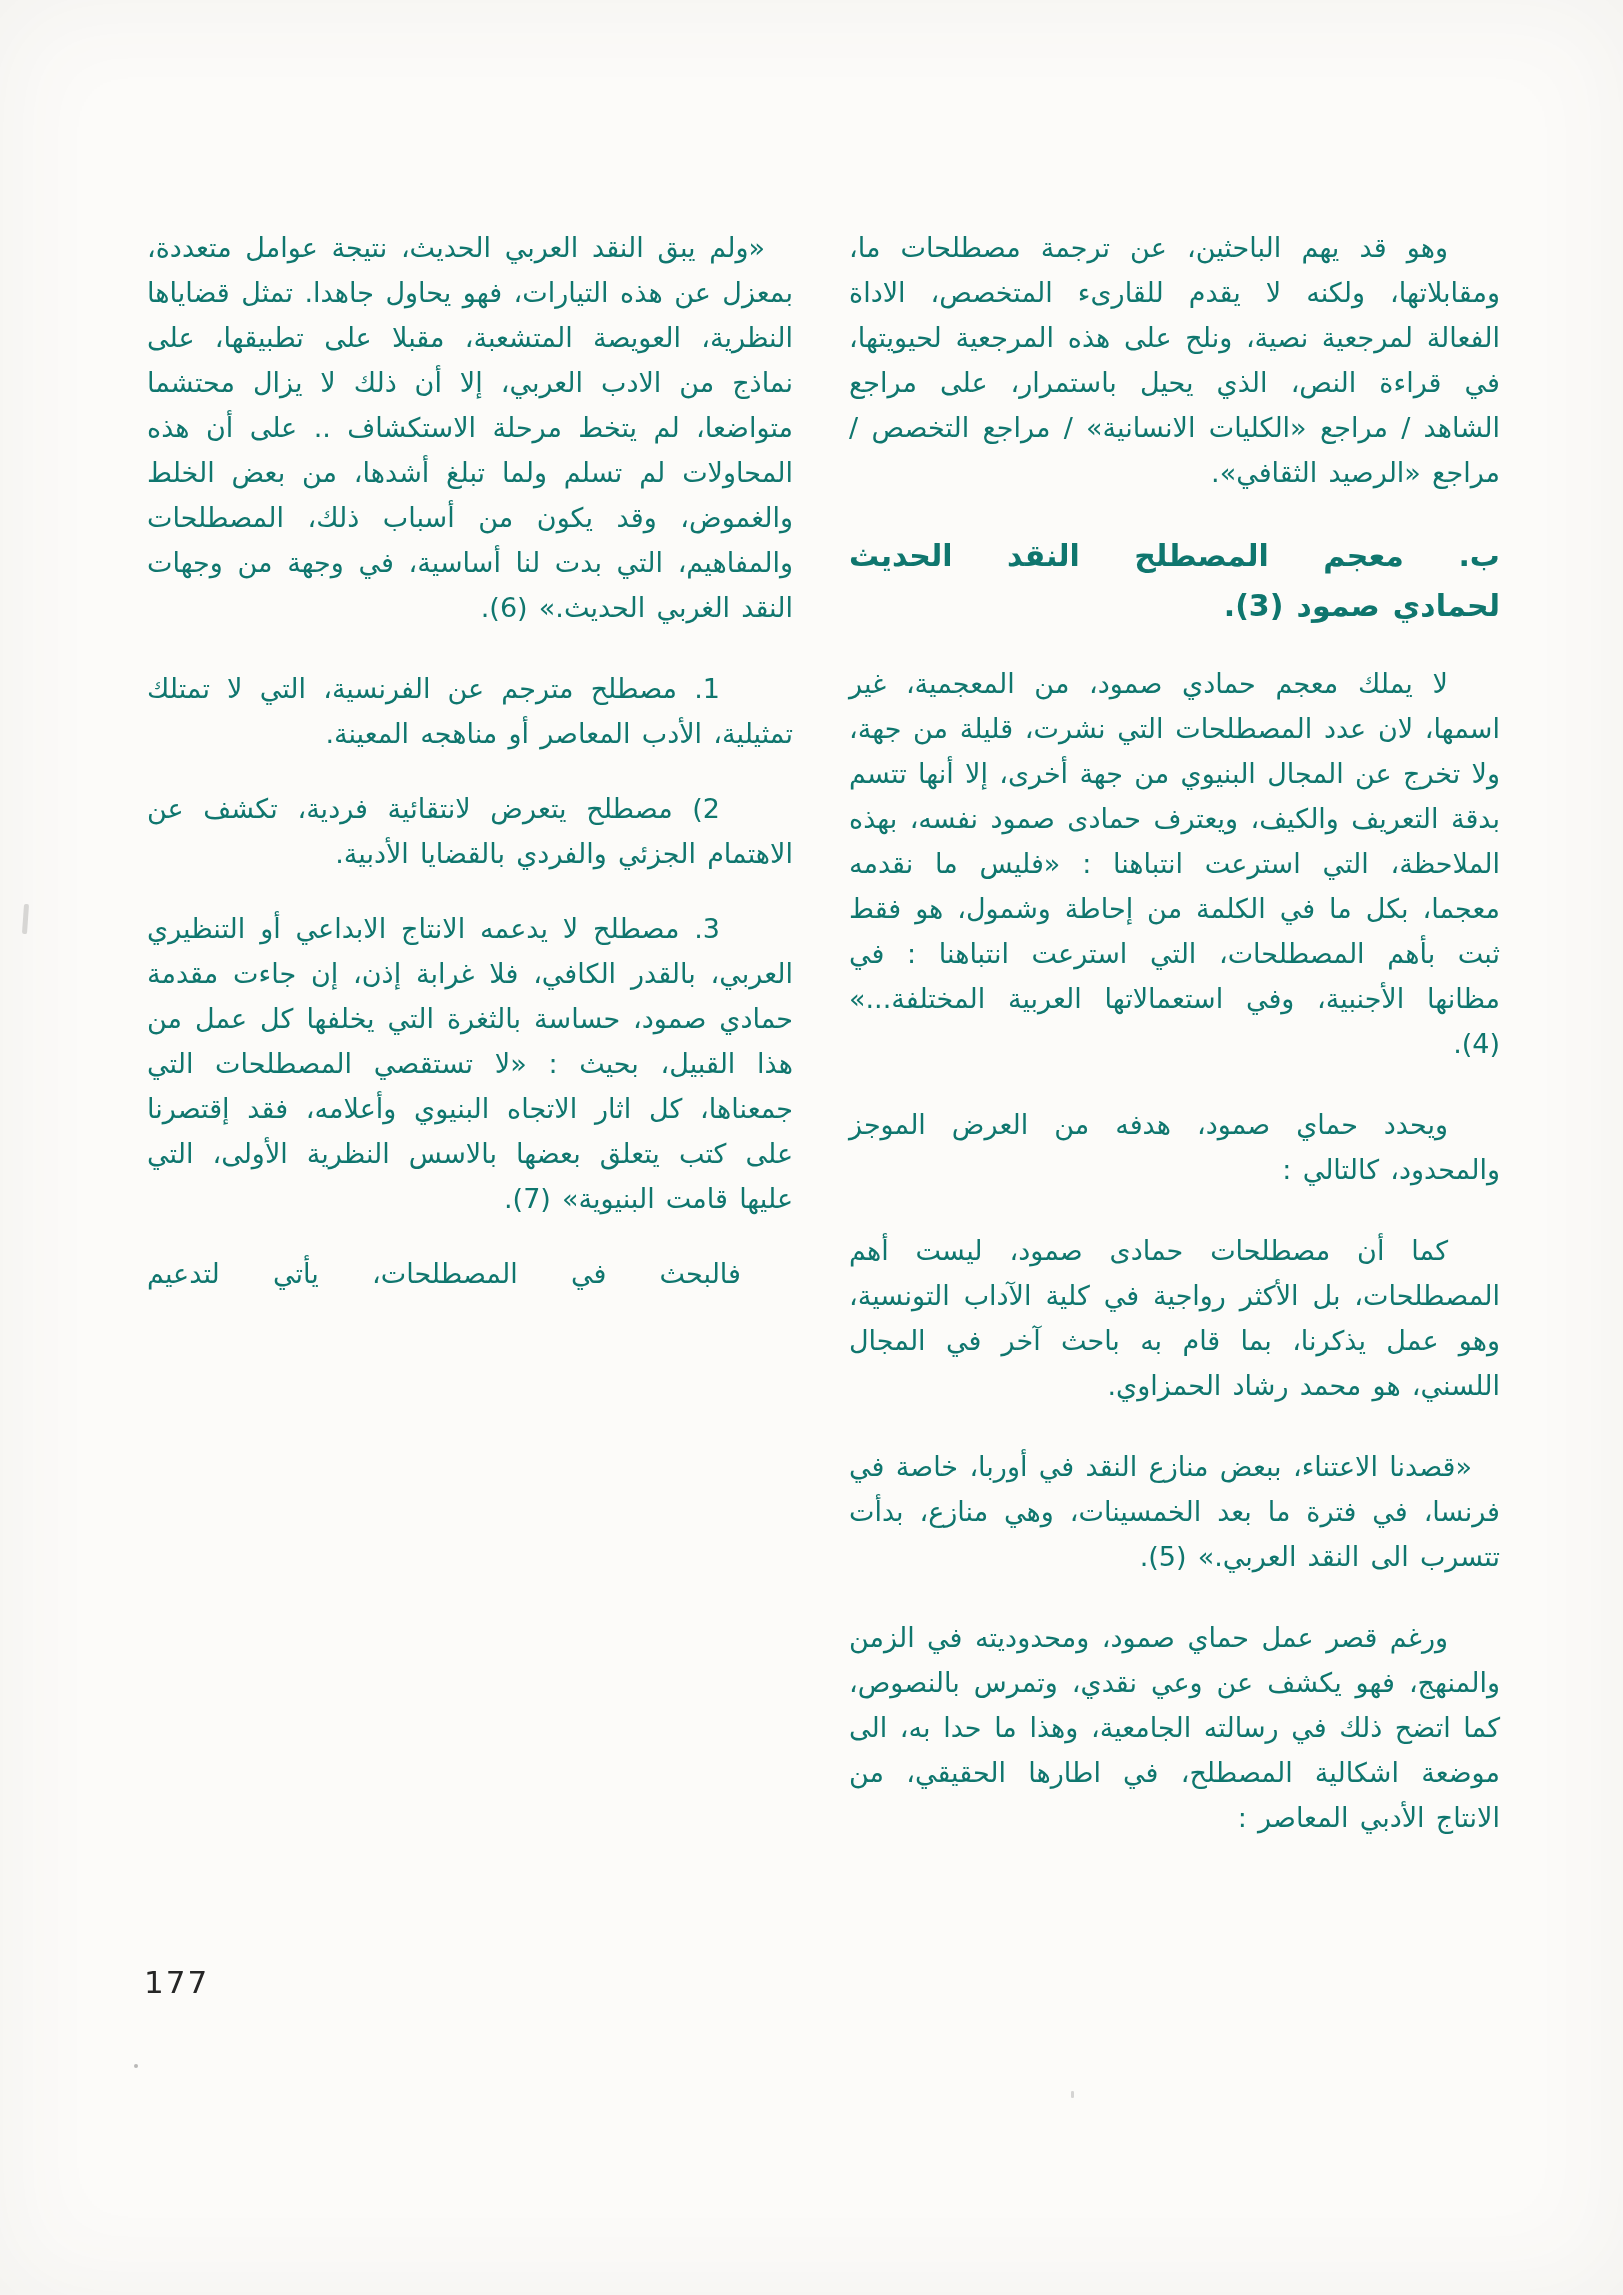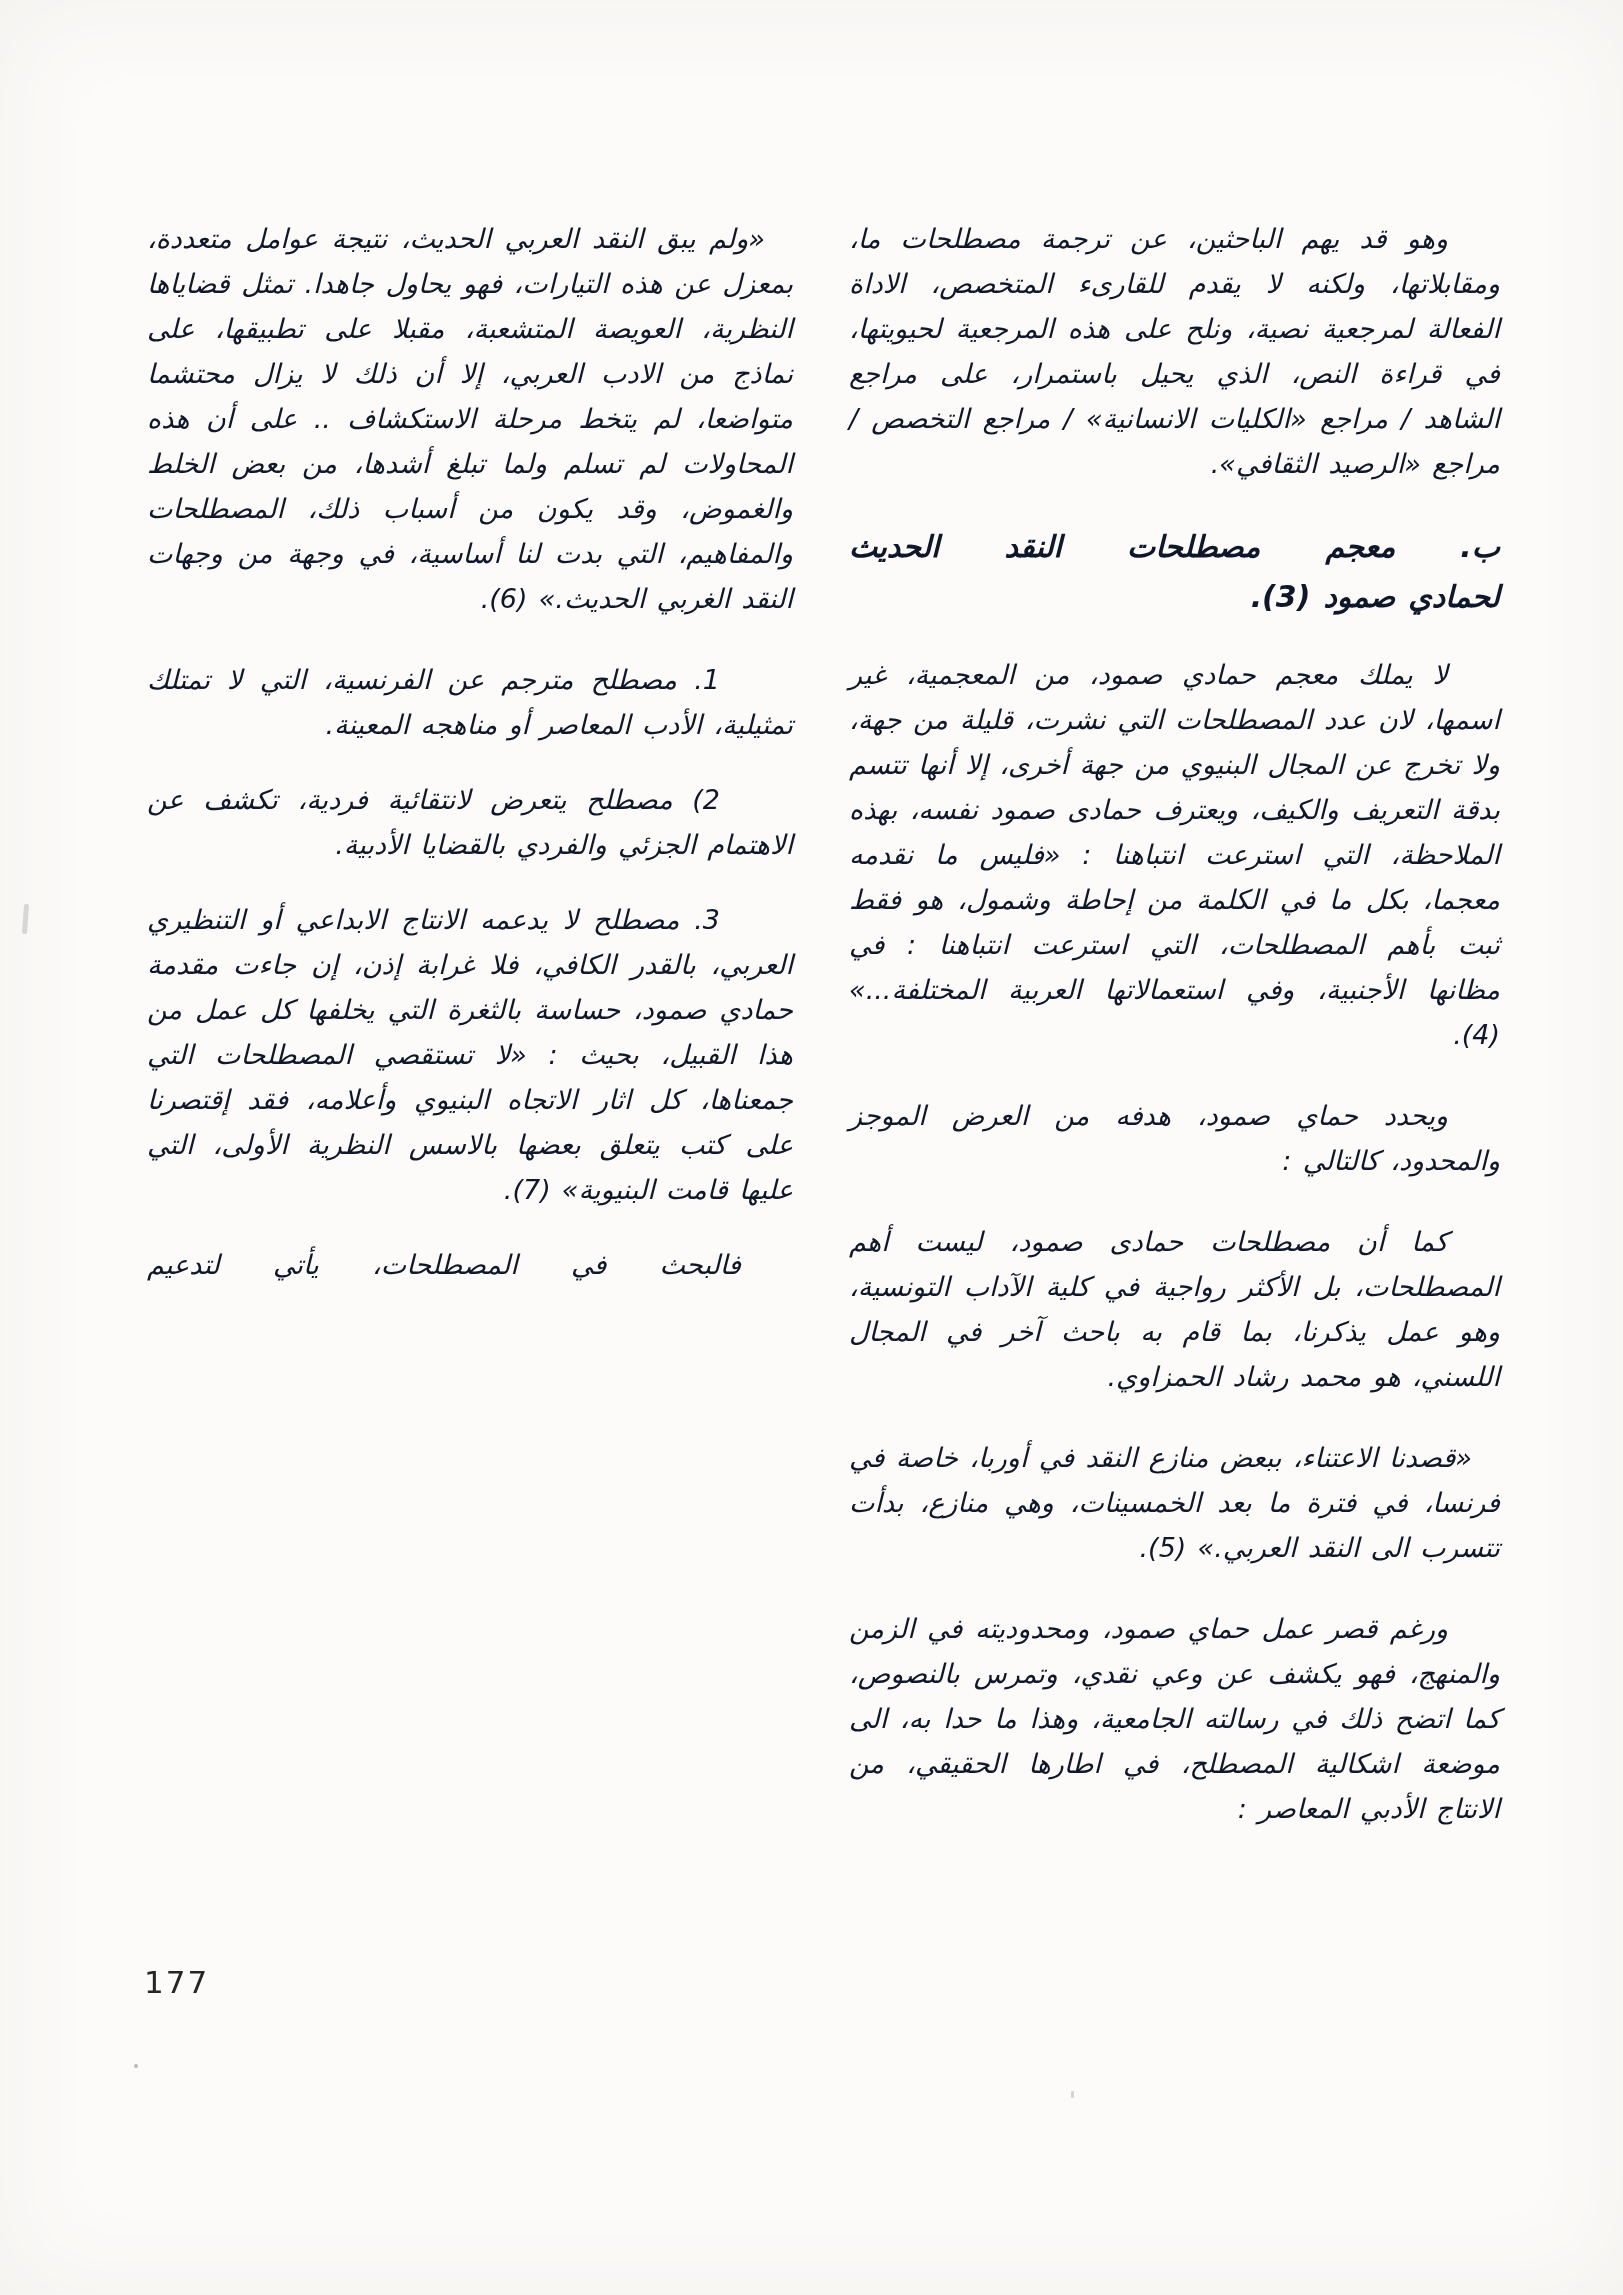--- a/index.html
+++ b/index.html
@@ -13,28 +13,27 @@
     height: 2295px;
     margin: 0 auto;
     background: #fcfbf9;
     box-shadow: inset 0 0 106px rgba(90, 85, 75, 0.06);
     overflow: hidden;
     font-family: "DejaVu Sans", sans-serif;
     color: #1b1b1b;
   }
   .column {
     position: absolute;
-    top: 216px;
+    top: 225px;
     direction: rtl;
     text-align: justify;
     font-size: 27px;
     line-height: 45px;
     word-spacing: 2.6px;
-    color: #0f172a;
-    font-style: italic;
+    color: #0f766e;
   }
   .column-right {
     left: 849px;
     width: 651px;
   }
   .column-left {
     left: 147px;
     width: 646px;
   }
   .para {
@@ -104,21 +103,21 @@
 </style>
 </head>
 <body>
 
 <div class="page">
 
   <div class="column column-right">
     <p class="para">وهو قد يهم الباحثين، عن ترجمة مصطلحات ما، ومقابلاتها، ولكنه لا يقدم للقارىء المتخصص، الاداة الفعالة لمرجعية نصية، ونلح على هذه المرجعية لحيويتها، في قراءة النص، الذي يحيل باستمرار، على مراجع الشاهد / مراجع «الكليات الانسانية» / مراجع التخصص / مراجع «الرصيد الثقافي».</p>
 
     <div class="heading">
-      <div class="heading-line1">ب. معجم مصطلحات النقد الحديث</div>
+      <div class="heading-line1">ب. معجم المصطلح النقد الحديث</div>
       <div class="heading-line2">لحمادي صمود (3).</div>
     </div>
 
     <p class="para">لا يملك معجم حمادي صمود، من المعجمية، غير اسمها، لان عدد المصطلحات التي نشرت، قليلة من جهة، ولا تخرج عن المجال البنيوي من جهة أخرى، إلا أنها تتسم بدقة التعريف والكيف، ويعترف حمادى صمود نفسه، بهذه الملاحظة، التي استرعت انتباهنا : «فليس ما نقدمه معجما، بكل ما في الكلمة من إحاطة وشمول، هو فقط ثبت بأهم المصطلحات، التي استرعت انتباهنا : في مظانها الأجنبية، وفي استعمالاتها العربية المختلفة...» (4).</p>
     <p class="para">ويحدد حماي صمود، هدفه من العرض الموجز والمحدود، كالتالي :</p>
     <p class="para">كما أن مصطلحات حمادى صمود، ليست أهم المصطلحات، بل الأكثر رواجية في كلية الآداب التونسية، وهو عمل يذكرنا، بما قام به باحث آخر في المجال اللسني، هو محمد رشاد الحمزاوي.</p>
     <p class="para quote">«قصدنا الاعتناء، ببعض منازع النقد في أوربا، خاصة في فرنسا، في فترة ما بعد الخمسينات، وهي منازع، بدأت تتسرب الى النقد العربي.» (5).</p>
     <p class="para">ورغم قصر عمل حماي صمود، ومحدوديته في الزمن والمنهج، فهو يكشف عن وعي نقدي، وتمرس بالنصوص، كما اتضح ذلك في رسالته الجامعية، وهذا ما حدا به، الى موضعة اشكالية المصطلح، في اطارها الحقيقي، من الانتاج الأدبي المعاصر :</p>
   </div>
 

